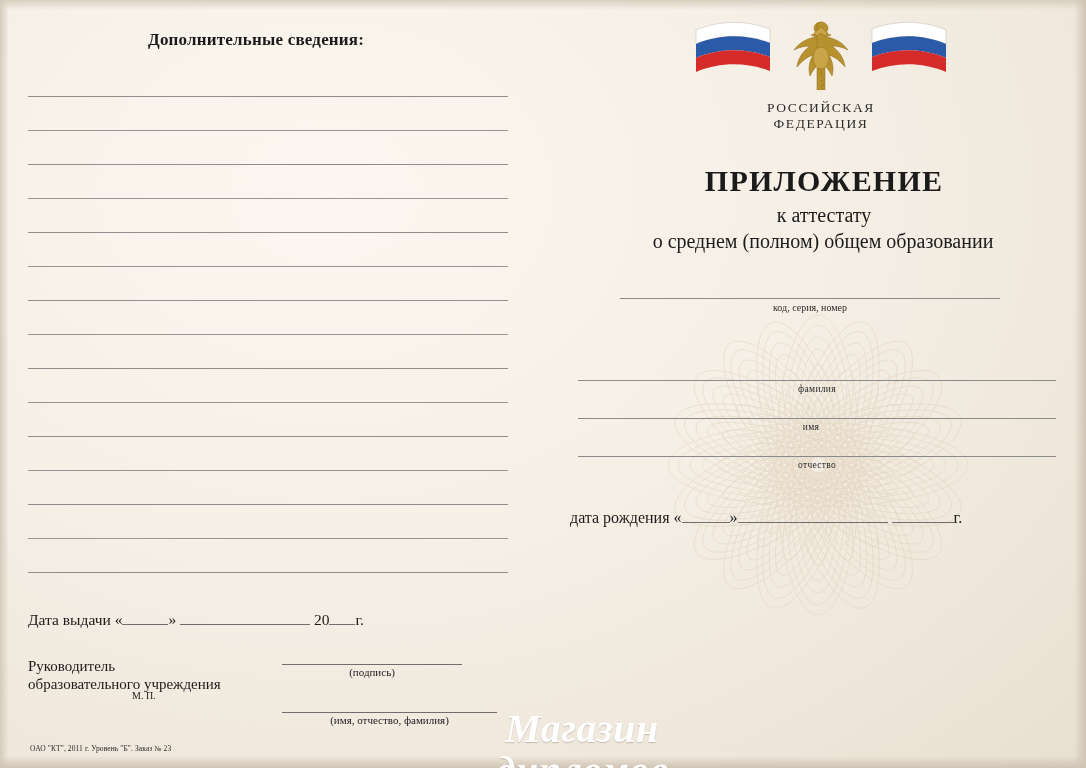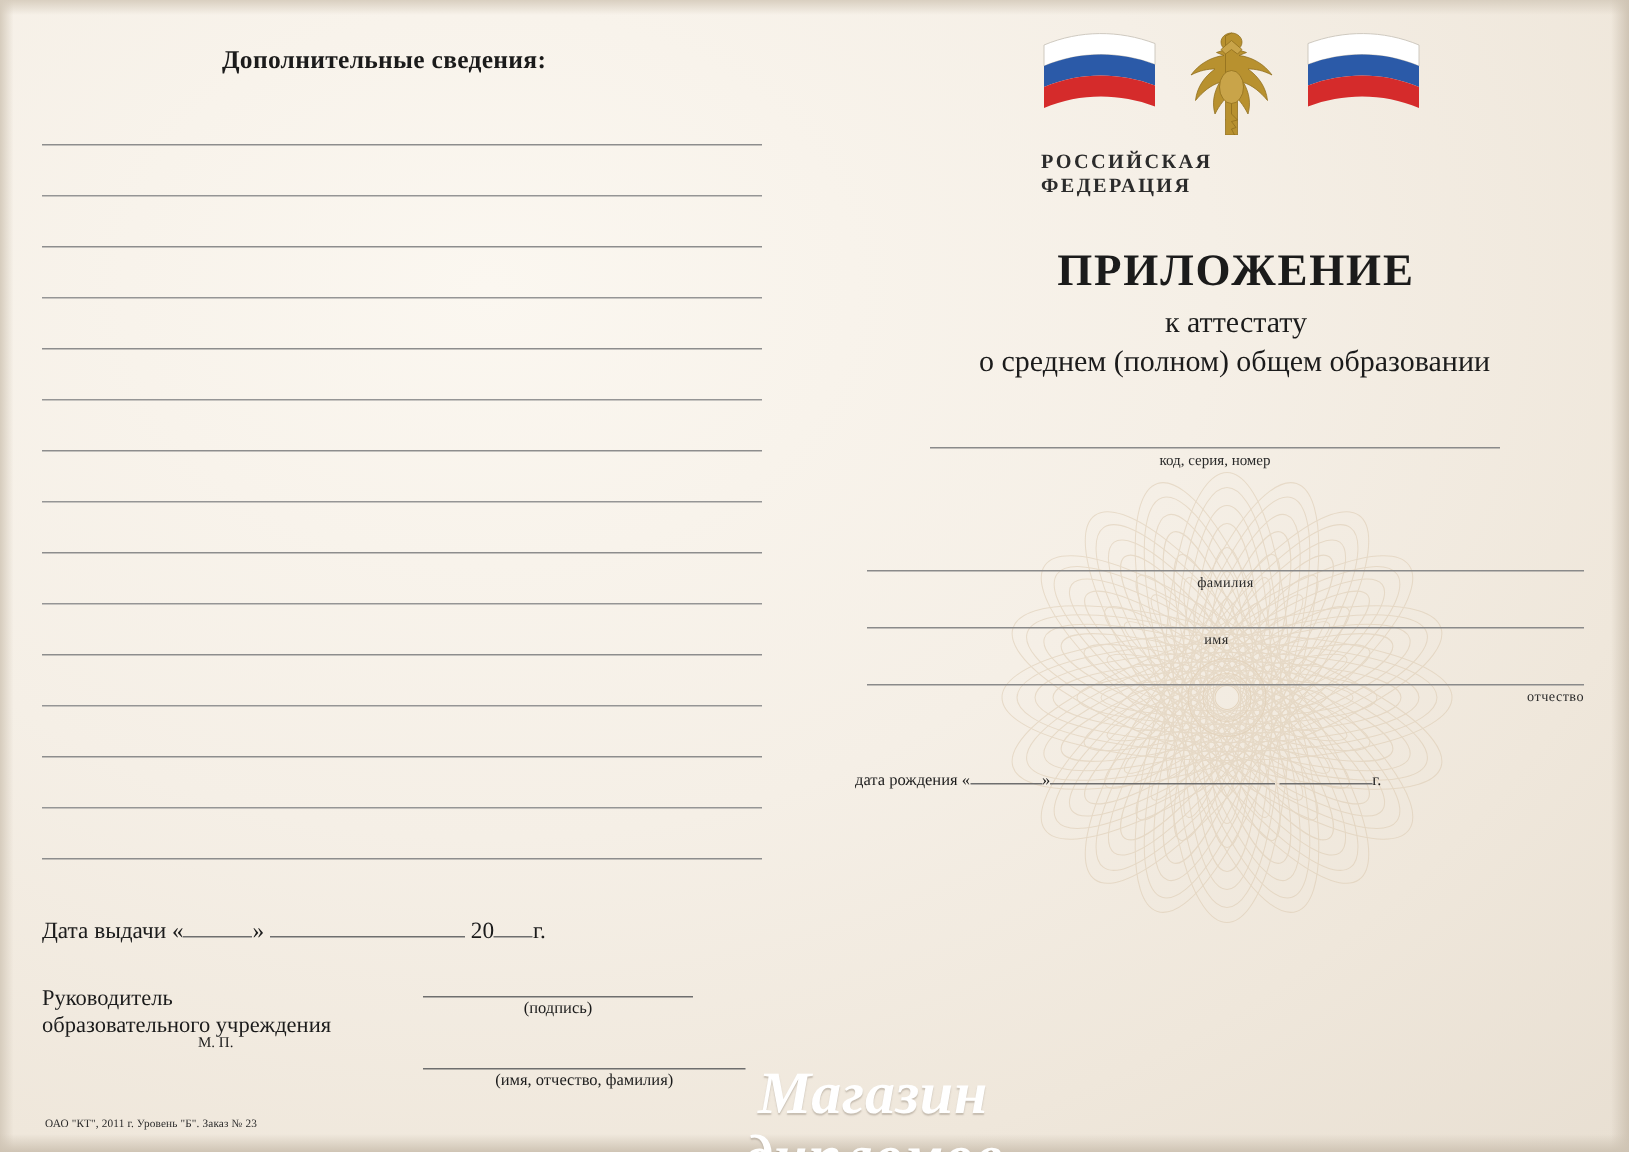--- a/index.html
+++ b/index.html
@@ -148,23 +148,23 @@
     left: 694px;
     top: 16px;
     width: 254px;
     height: 74px;
   }
   .rf-title {
     position: absolute;
     left: 694px;
     top: 100px;
     width: 254px;
-    text-align: left;
+    text-align: center;
     font-size: 13.5px;
-    font-weight: bold;
+    font-weight: normal;
     letter-spacing: 1.6px;
     line-height: 16px;
     color: #2b2b2b;
   }
   .doc-title {
     position: absolute;
     left: 600px;
     top: 164px;
     width: 448px;
     text-align: center;
@@ -200,21 +200,21 @@
     color: #2b2b2b;
   }
   .r-cap.small {
     font-size: 9.5px;
     letter-spacing: 0.3px;
   }
   .birth {
     position: absolute;
     left: 570px;
     top: 508px;
-    font-size: 11px;
+    font-size: 16px;
     white-space: nowrap;
   }
   .birth .u {
     display: inline-block;
     border-bottom: 1px solid #6e6e6e;
     height: 14px;
   }
 
   
   .shop {
@@ -347,21 +347,21 @@
   <div class="r-line" style="left:620px; top:298px; width:380px;"></div>
   <div class="r-cap" style="left:620px; top:302px; width:380px;">код, серия, номер</div>
 
   <div class="r-line" style="left:578px; top:380px; width:478px;"></div>
   <div class="r-cap small" style="left:578px; top:384px; width:478px;">фамилия</div>
 
   <div class="r-line" style="left:578px; top:418px; width:478px;"></div>
   <div class="r-cap small" style="left:572px; top:422px; width:478px;">имя</div>
 
   <div class="r-line" style="left:578px; top:456px; width:478px;"></div>
-  <div class="r-cap small" style="left:578px; top:460px; width:478px;text-align:right;">отчество</div>
+  <div class="r-cap small" style="left:578px; top:460px; width:478px;">отчество</div>
 
   <div class="birth">
     <span>дата рождения</span>
     <span>«</span><span class="u" style="width:48px"></span><span>»</span><span class="u" style="width:150px"></span>
     <span class="u" style="width:62px"></span><span>г.</span>
   </div>
 
   <div class="shop">
     <div>Магазин</div>
     <div>дипломов</div>

